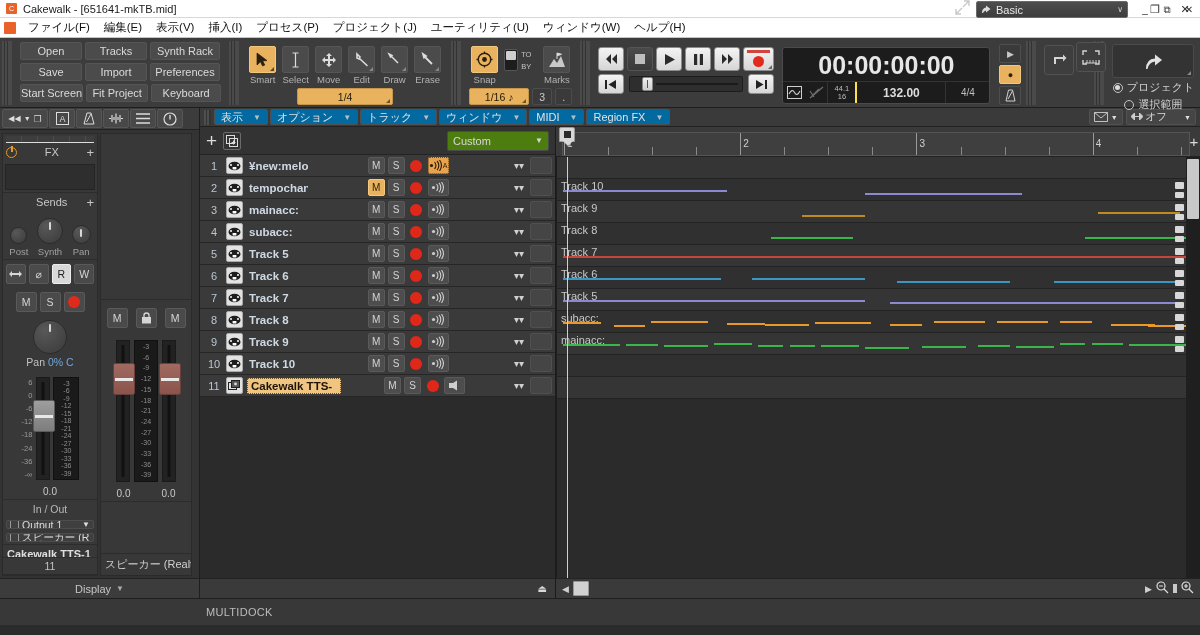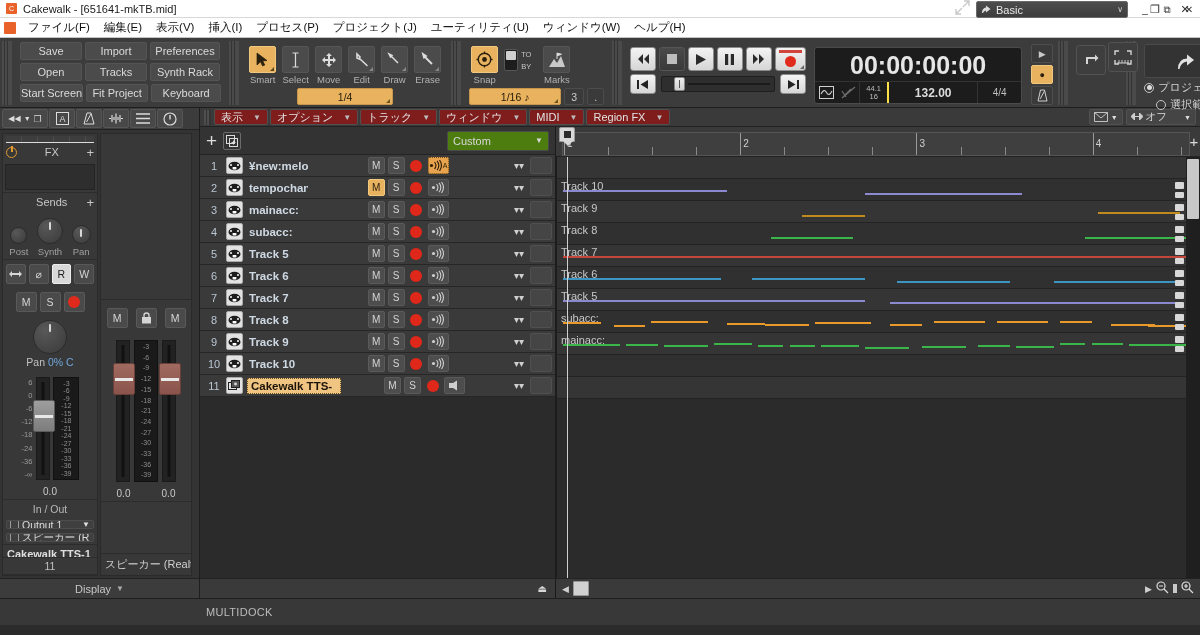--- a/index.html
+++ b/index.html
@@ -270,21 +270,21 @@
     font-size:11px;color:#c6c6c6;}
 
   
   .trackpane { flex:1; display:flex; flex-direction:column; background:#2b2b2b; min-width:0;}
   .tv-menubar { height: 19px; background:#3a3a3a; display:flex; align-items:center;
     border-bottom:1px solid #222; padding-left:4px; }
   .tv-grip { width:7px;height:15px;margin-right:3px;flex:none;
     background: linear-gradient(to right,#4e4e4e 0,#4e4e4e 2px,#333 2px,#333 3px,#4e4e4e 3px,#4e4e4e 5px,#333 5px);}
   .tv-menu {
     display:flex;align-items:center;gap:10px;height:16px;padding:0 6px;margin-right:2px;
-    background:#7f1d1d;border:1px solid #505050;border-radius:2px;font-size:11px;color:#e2e2e2;
+    background:#0369a1;border:1px solid #505050;border-radius:2px;font-size:11px;color:#e2e2e2;
     white-space:nowrap;
   }
   .tv-menu .dn { font-size:8px;color:#bdbdbd;}
   .tv-right { margin-left:auto; display:flex;align-items:center;gap:3px;padding-right:4px;}
   .tv-rbox { height:16px;background:#454545;border:1px solid #515151;border-radius:2px;
     display:flex;align-items:center;gap:3px;padding:0 4px;font-size:10.5px;color:#ddd;}
 
   .tv-split { flex:1; display:flex; min-height:0; }
   .tracklist { width: 356px; flex:none; background:#2f2f2f; display:flex;flex-direction:column;
     border-right:1px solid #1b1b1b;}
@@ -407,28 +407,28 @@
   <div class="menu-item">ユーティリティ(U)</div>
   <div class="menu-item">ウィンドウ(W)</div>
   <div class="menu-item">ヘルプ(H)</div>
 </div>
 
 <div class="controlbar">
   <div class="cb-grip"></div>
 
   <div class="cb-module">
     <div class="btnrow">
+      <div class="txtbtn">Open</div>
+      <div class="txtbtn">Tracks</div>
+      <div class="txtbtn w70">Synth Rack</div>
+    </div>
+    <div class="btnrow">
       <div class="txtbtn">Save</div>
       <div class="txtbtn">Import</div>
       <div class="txtbtn w70">Preferences</div>
-    </div>
-    <div class="btnrow">
-      <div class="txtbtn">Open</div>
-      <div class="txtbtn">Tracks</div>
-      <div class="txtbtn w70">Synth Rack</div>
     </div>
     <div class="btnrow">
       <div class="txtbtn">Start Screen</div>
       <div class="txtbtn">Fit Project</div>
       <div class="txtbtn w70">Keyboard</div>
     </div>
   </div>
 
   <div class="cb-grip"></div>
 
@@ -520,21 +520,21 @@
         <div class="tool-ico">
           <svg width="18" height="16" viewBox="0 0 18 16">
             <path d="M1 15 L6 7 L9 11 L13 4 L17 15 Z" fill="#c9c9c9"></path>
             <path d="M9 1 V7 M9 1 L13.5 2.3 L9 3.8" fill="#dcdcdc" stroke="#dcdcdc" stroke-width="1"></path>
           </svg>
         </div>
         <div class="tool-lbl">Marks</div>
       </div>
     </div>
     <div style="display:flex;gap:3px;margin-top:3px;align-items:center;">
-      <div class="valbox" style="width:92px;">
+      <div class="valbox" style="width:60px;">
         <span>1/16</span>
         <span>♪</span>
         <span class="tri"></span>
       </div>
       <div class="greybox" style="width:20px;">3</div>
       <div class="greybox" style="width:17px;">.</div>
     </div>
   </div>
 
   <div class="cb-grip"></div>

